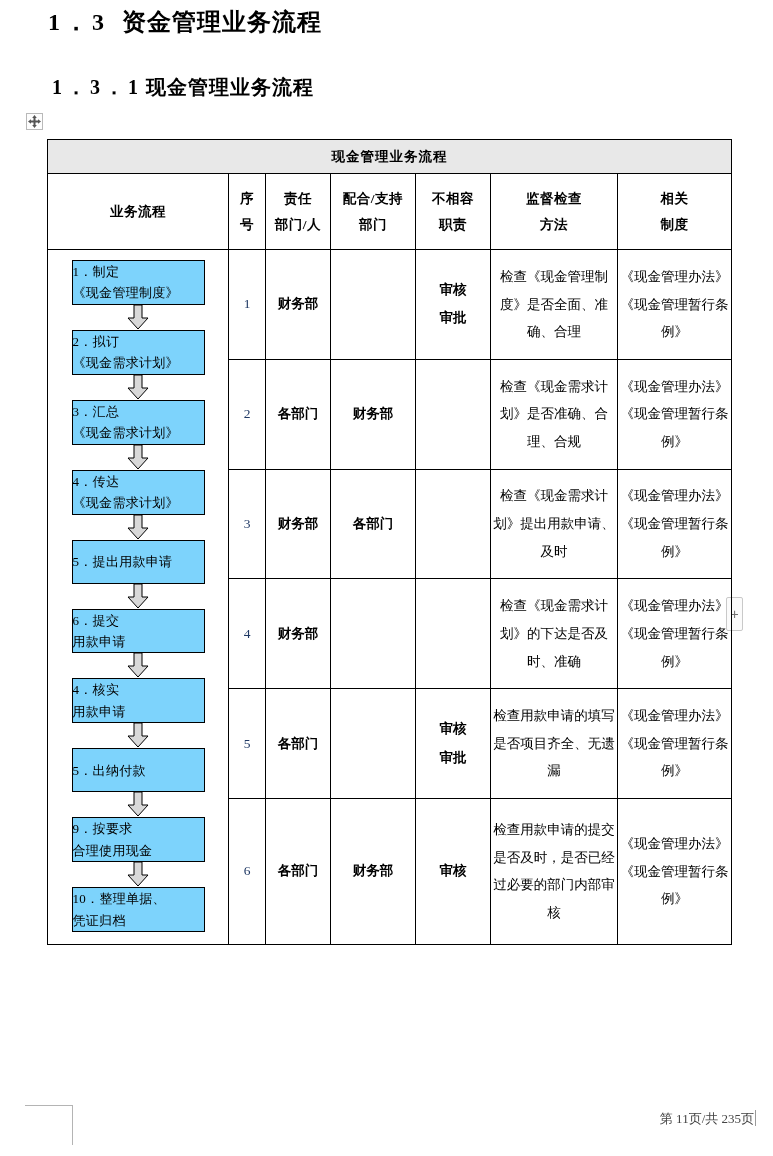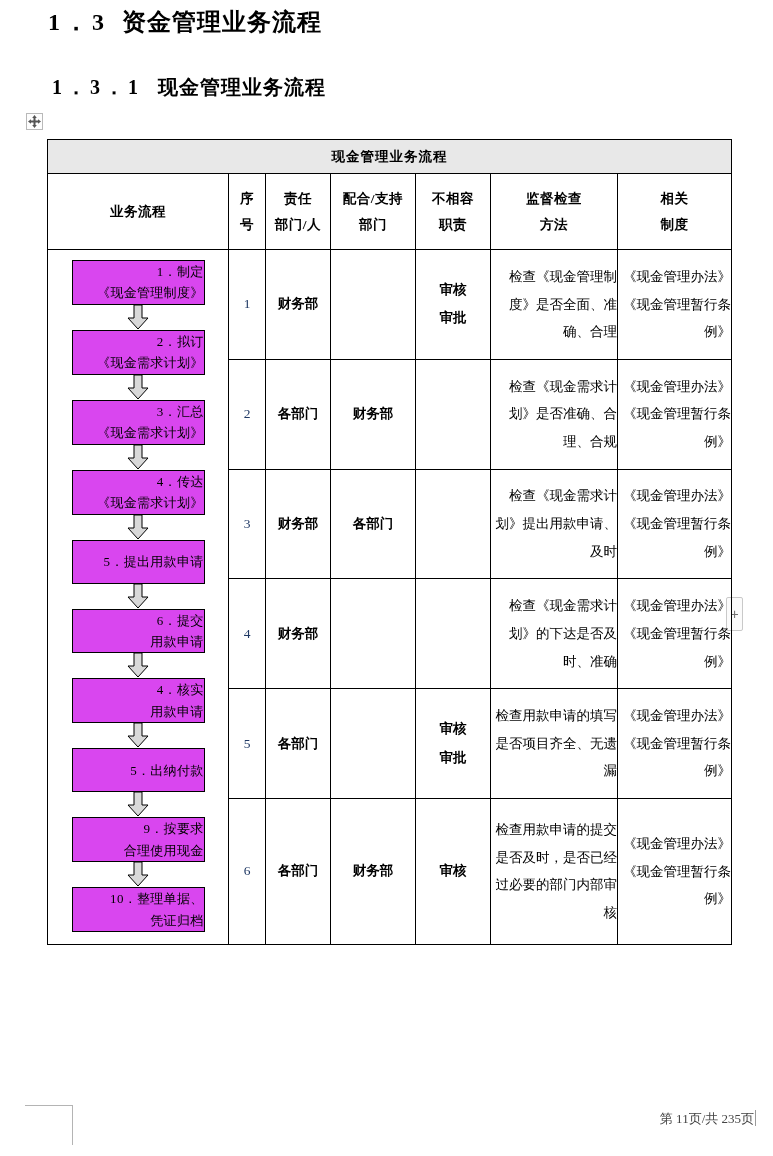--- a/index.html
+++ b/index.html
@@ -30,21 +30,21 @@
 
   .h2 {
     position: absolute;
     left: 52px;
     top: 74px;
     font-size: 20px;
     font-weight: bold;
     letter-spacing: 1px;
     white-space: nowrap;
   }
-  .h2 .num { letter-spacing: 4px; margin-right: 16px; }
+  .h2 .num { letter-spacing: 4px; margin-right: 4px; }
 
   
   .move-handle {
     position: absolute;
     left: 26px;
     top: 113px;
     width: 17px;
     height: 17px;
     border: 1px solid #b9b9b9;
     background: #fdfdfd;
@@ -130,41 +130,41 @@
   }
   .dept-cell {
     text-align: center;
     font-size: 13.5px;
     font-weight: bold;
   }
   .text-cell {
     padding: 8px 8px;
     font-size: 13.5px;
     line-height: 2.05;
-    text-align: right;
+    text-align: center;
     vertical-align: middle;
   }
 
   
   .flow-wrap {
     position: relative;
     padding: 10px 0 12px 0;
     display: flex;
     flex-direction: column;
     align-items: center;
   }
   .flow-box {
     width: 133px;
     min-height: 44px;
     border: 1px solid #000000;
-    background: #d946ef;
+    background: #7dd3fc;
     box-sizing: border-box;
     display: flex;
     flex-direction: column;
-    align-items: flex-end;
+    align-items: flex-start;
     justify-content: center;
     font-size: 13px;
     line-height: 1.65;
     text-align: center;
     letter-spacing: 0.3px;
   }
   .flow-box .ln { display: block; white-space: nowrap; }
 
   .arrow {
     width: 22px;

